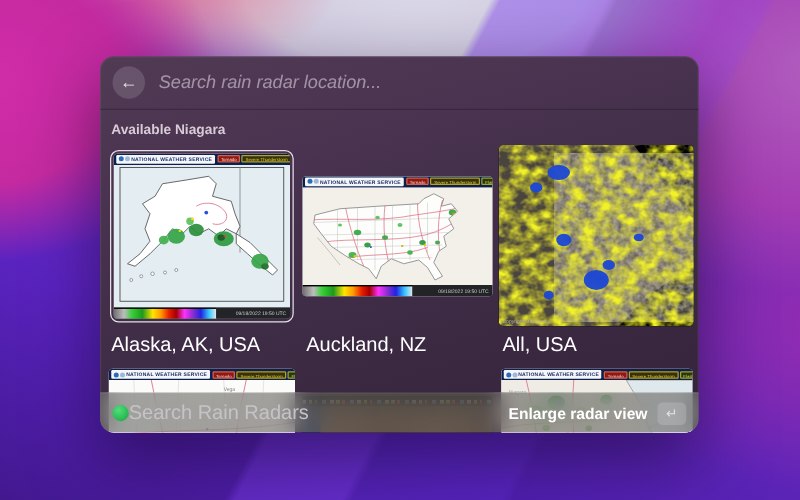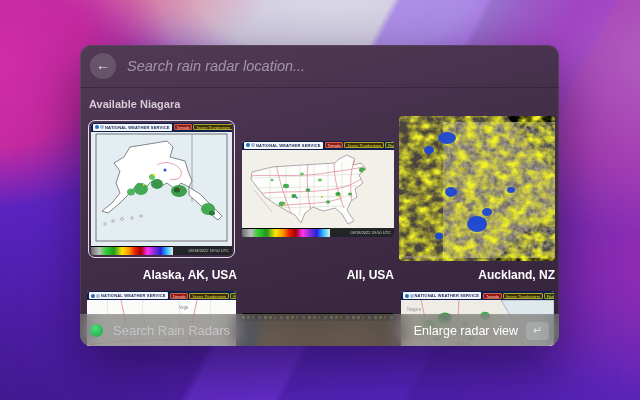--- a/index.html
+++ b/index.html
@@ -29,21 +29,21 @@
   .search-row { height:43px; display:flex; align-items:center; gap:11px; padding:0 10px; border-bottom:1px solid rgba(0,0,0,.22); }
   .back-btn { width:26px; height:26px; border-radius:50%; background:rgba(255,255,255,.14); color:#e8e2ea; font-size:14px; line-height:25px; text-align:center; cursor:pointer; flex:none; }
   .search-input { flex:1; background:transparent; border:none; outline:none; font-size:14.5px; color:#f0eaf2; font-family:"Liberation Sans",sans-serif;font-style:italic; }
   .search-input::placeholder { color:rgba(233,222,236,.55); }
   .section-label { margin:10px 0 6px 9px; font-size:11px; font-weight:600; color:#d8cbd8; }
   .grid { display:grid; grid-template-columns:151px 152px 156px; column-gap:5px; padding:0 3px 0 6px; }
   .cell { height:145px; display:flex; align-items:center; justify-content:center; }
   .cell.r2 { height:90px; align-items:flex-start; }
   .ring { border:1.5px solid rgba(242,238,246,.92); border-radius:7px; padding:2px; }
   .labels { margin-top:7px; margin-bottom:9px; }
-  .labels .lbl { font-size:12px; font-weight:700; color:#ffffff; padding-left:3px;text-align:right; }
+  .labels .lbl { font-size:16px; font-weight:400; color:#ffffff; padding-left:3px; }
   
   .card { border-radius:3px; overflow:hidden; background:#fff; display:flex; flex-direction:column; }
   .nws-head { height:9px; flex:none; background:#0d1f4d; display:flex; align-items:center; padding:0 2px; gap:1px; }
   .nws-box { background:#f4f6fa; height:7px; display:flex; align-items:center; gap:1px; padding:0 2px; border-radius:1px; }
   .dot { width:4px; height:4px; border-radius:50%; flex:none; }
   .noaa { background:#2b6cb8; } .nwsl { background:#9db9d8; }
   .nws-title { font-size:4px; font-weight:700; color:#13265c; letter-spacing:.2px; white-space:nowrap; }
   .nws-sp { flex:1; }
   .wbtn { height:6px; border-radius:1px; font-size:3.5px; line-height:6px; padding:0 2px; white-space:nowrap; overflow:hidden; flex:none; }
   .wb-tor { background:#8f1a12; border:.5px solid #d4604f; color:#ffd9ce; }
@@ -68,23 +68,23 @@
   }
   
   .footer {
     position:absolute; left:0; right:0; bottom:0; height:32px; z-index:5;
     display:flex; align-items:center; padding:0 10px;
     background:linear-gradient(90deg, rgba(106,108,104,.62), rgba(96,92,86,.58) 55%, rgba(104,104,100,.62));
     backdrop-filter:blur(9px) saturate(1.1);
     border-top:1px solid rgba(255,255,255,.06);
   }
   .app-dot { width:13px; height:13px; border-radius:50%; background:radial-gradient(circle at 38% 32%, #4fe07c 0%, #2dbb54 60%, #1f9a42 100%); flex:none; }
-  .footer-status { margin-left:10px; font-size:13px; font-weight:500; color:#c6c3c6; }
+  .footer-status { font-size:16px; font-weight:500; color:#c6c3c6; }
   .footer-sp { flex:1; }
-  .footer-action { font-size:12.5px; font-weight:400; color:#ffffff;text-align:center; }
+  .footer-action { font-size:12.5px; font-weight:700; color:#ffffff;text-align:center; }
   .key-badge { margin-left:8px; width:23px; height:18px; border-radius:4px; background:rgba(255,255,255,.16); color:#e3e0e4; font-size:11px; display:flex; align-items:center; justify-content:center; }
 </style>
 </head>
 <body>
 
 <div class="wall-band"></div>
 
 <div class="win">
 
   <div class="search-row">
@@ -253,22 +253,22 @@
             <ellipse cx="112" cy="74" rx="4" ry="3"></ellipse>
           </g>
         </svg>
         <span class="copy">Copyright MetService</span>
       </div>
     </div>
   </div>
 
   <div class="grid labels">
     <div class="lbl">Alaska, AK, USA</div>
+    <div class="lbl">Auckland, NZ</div>
     <div class="lbl">All, USA</div>
-    <div class="lbl">Auckland, NZ</div>
   </div>
 
   <div class="grid">
     <div class="cell r2">
       <div class="card" style="width:149px;height:88px;">
         <div class="nws-head">
           <div class="nws-box">
             <span class="dot noaa"></span>
             <span class="dot nwsl"></span>
             <span class="nws-title">NATIONAL WEATHER SERVICE</span>

